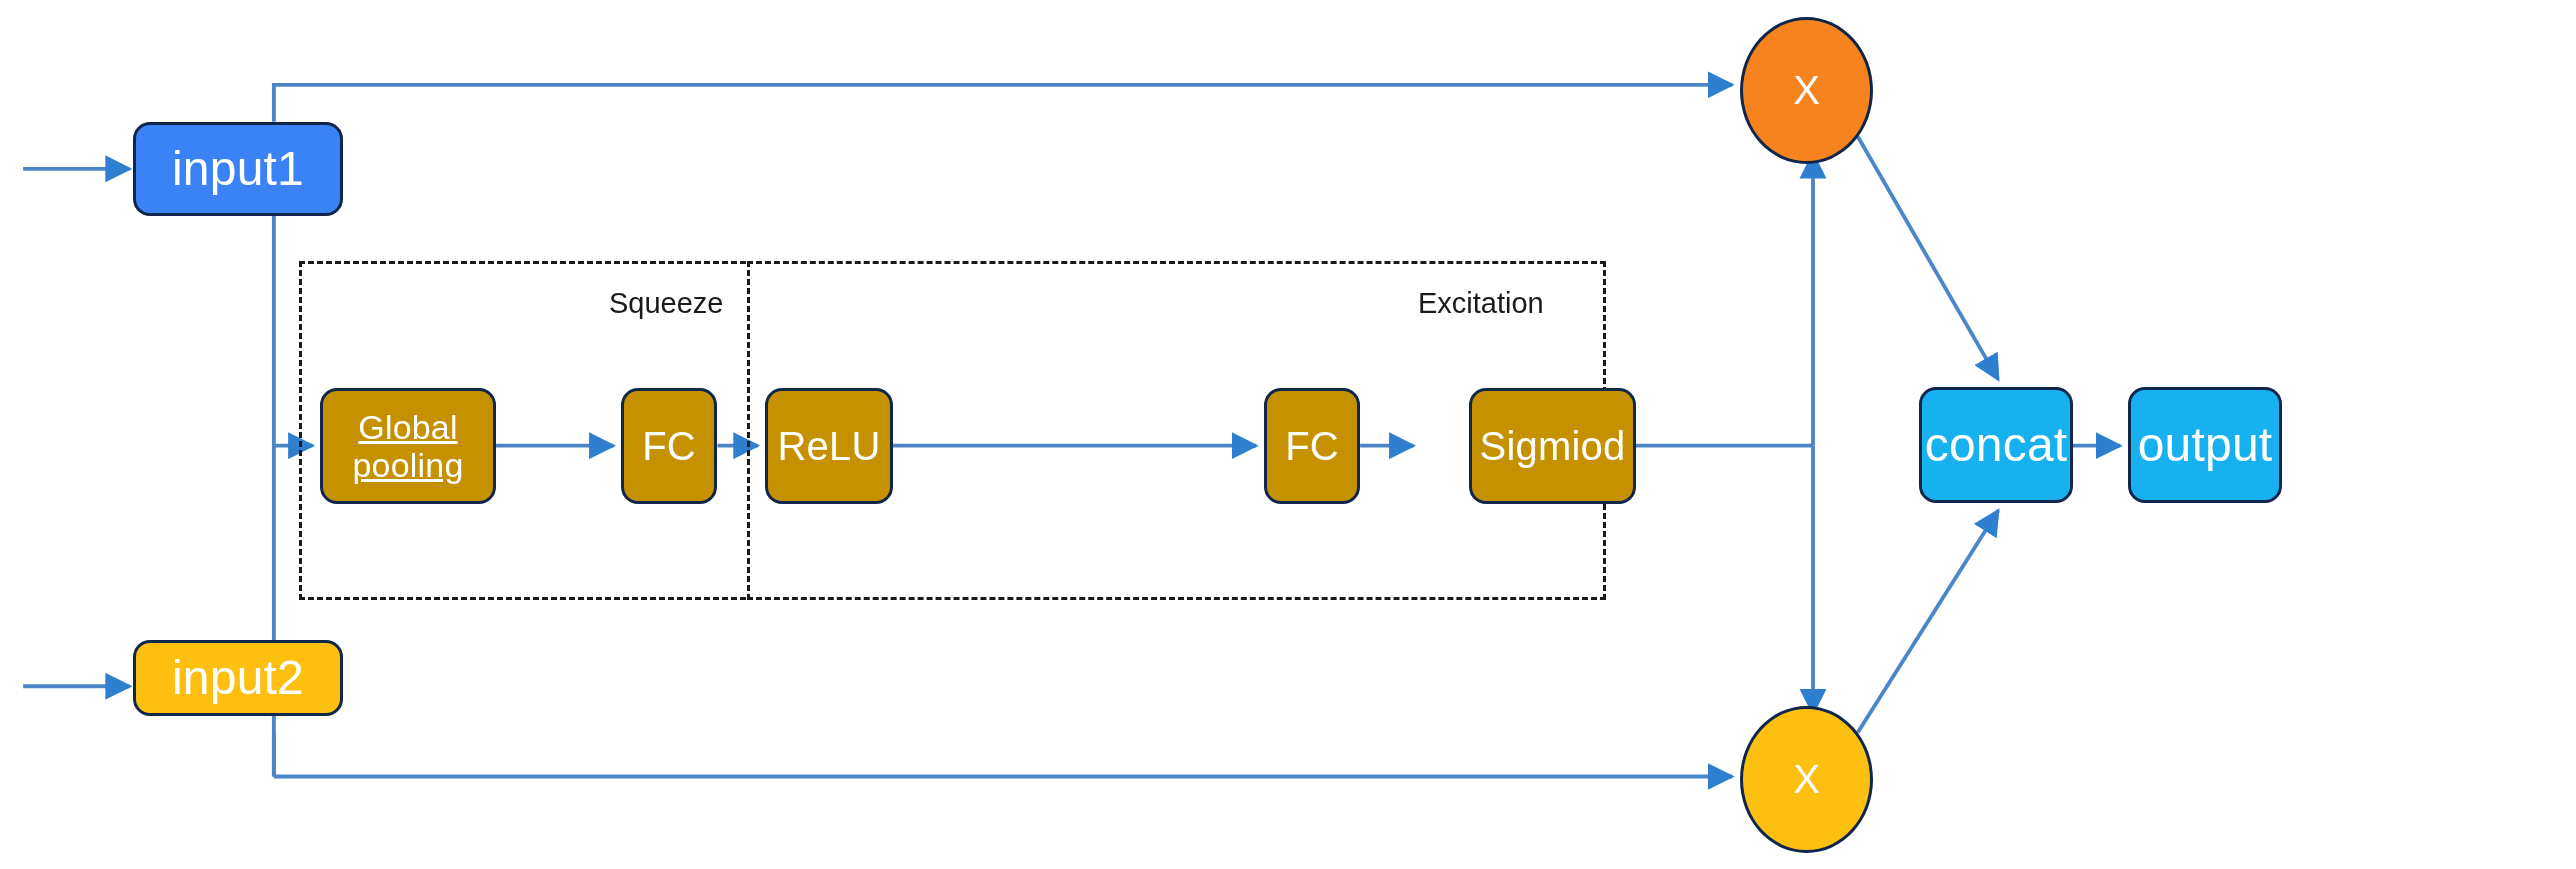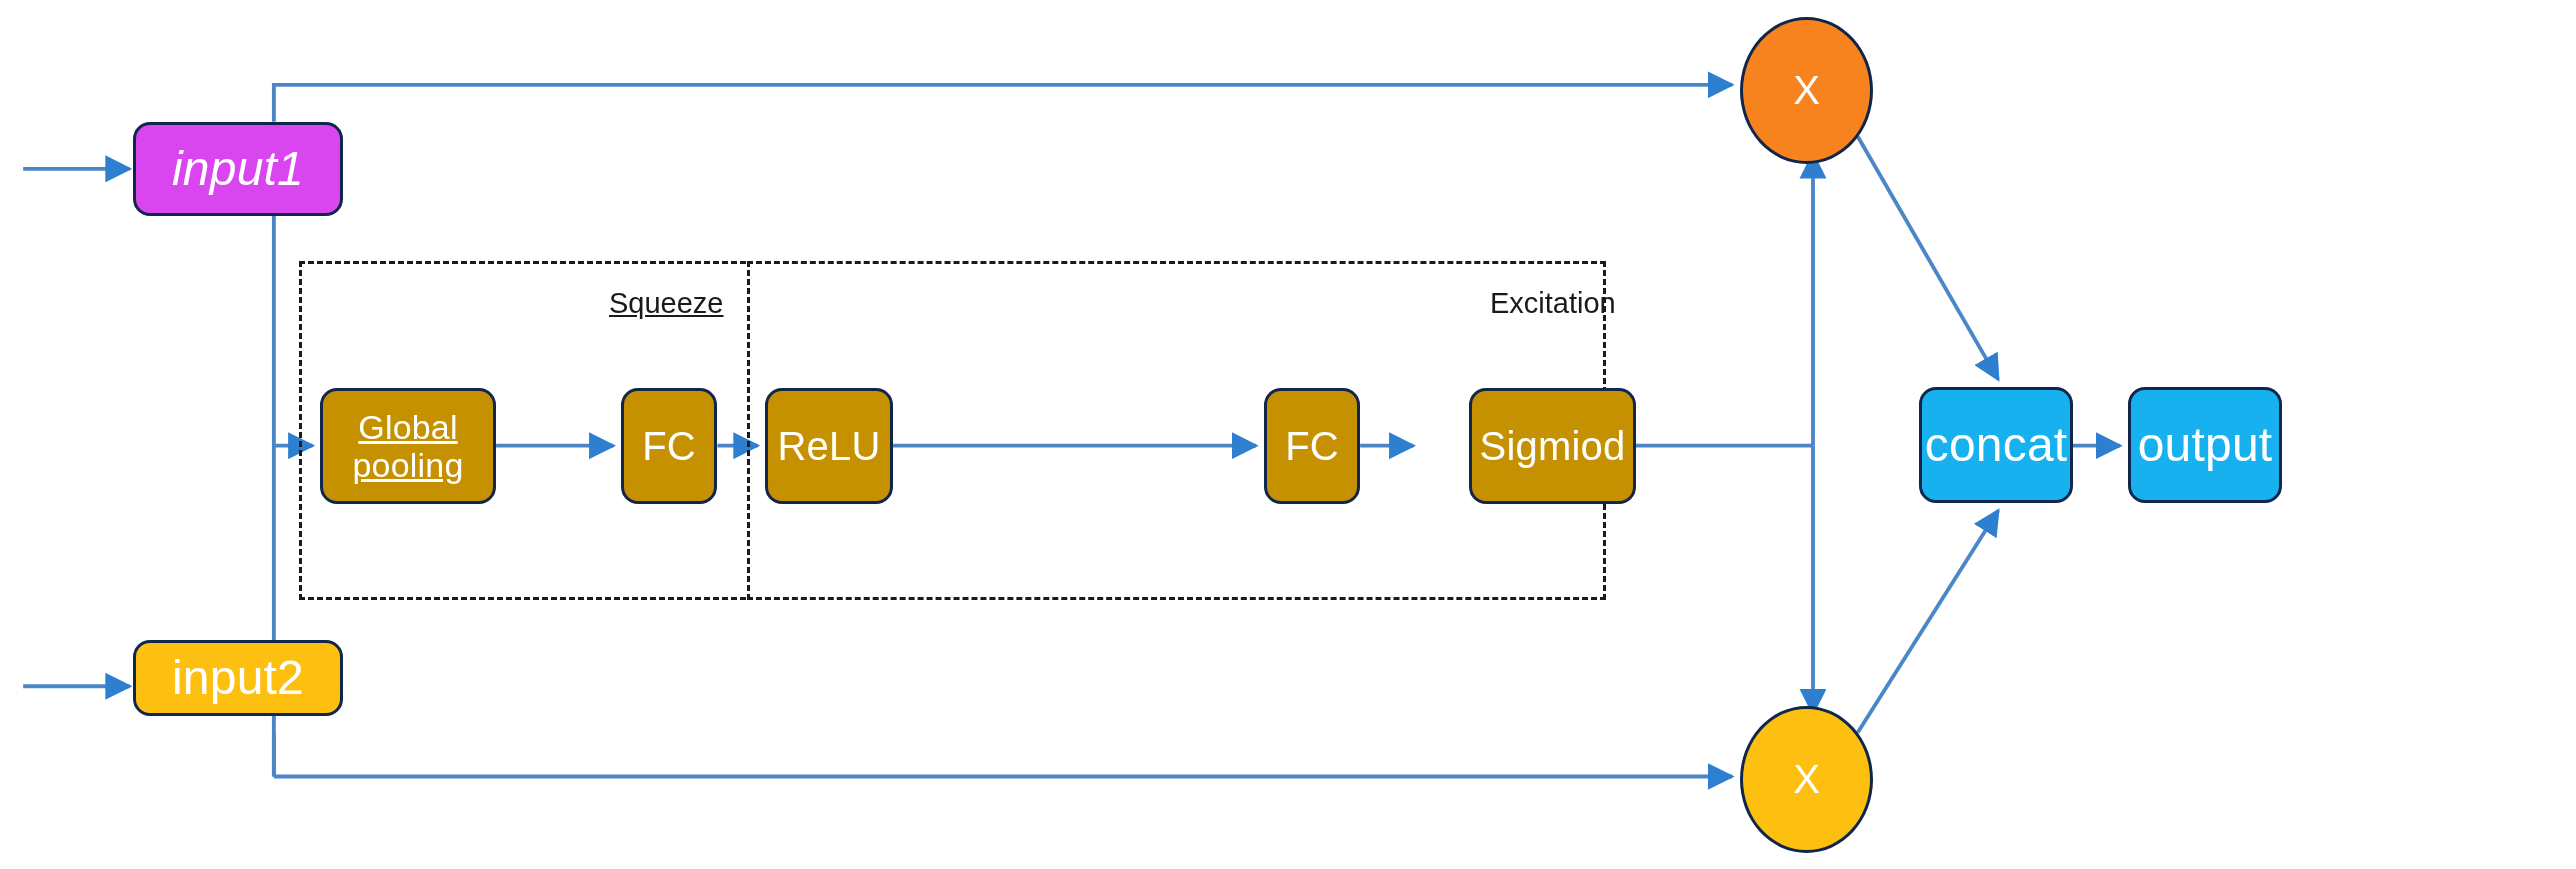--- a/index.html
+++ b/index.html
@@ -31,21 +31,21 @@
     align-items: center;
     justify-content: center;
     text-align: center;
     color: #ffffff;
     border: 3.9px solid #10264b;
     border-radius: 17px;
     line-height: 1.12;
     letter-spacing: 0.2px;
     z-index: 3;
   }
-  .node.orange  { background: #d946ef; font-style: italic; }
+  .node.orange  { background: #3b82f6; }
   .node.yellow  { background: #fdc010; }
   .node.gold    { background: #c69100; }
   .node.blue    { background: #18b1f0; }
 
   .circle {
     position: absolute;
     box-sizing: border-box;
     display: flex;
     align-items: center;
     justify-content: center;
@@ -128,22 +128,22 @@
       <path d="M 2408 950 L 2590 662" marker-end="url(#arrow)"></path>
 
       <path d="M 2687 578 L 2748 578" marker-end="url(#arrow)"></path>
     </g>
   </svg>
 
   <div class="dashbox no-right" style="left:299px; top:261px; width:447px; height:339px;"></div>
   <div class="divider" style="left:747px; top:261px; height:339px;"></div>
   <div class="dashbox no-left" style="left:747px; top:261px; width:859px; height:339px;"></div>
 
-  <div class="group-label" style="left:609px; top:287px;text-decoration:underline;">Squeeze</div>
-  <div class="group-label" style="left:1490px; top:287px;">Excitation</div>
+  <div class="group-label" style="left:609px; top:287px;">Squeeze</div>
+  <div class="group-label" style="left:1418px; top:287px;">Excitation</div>
 
   <div class="node orange t-big" style="left:133px; top:122px; width:210px; height:94px;">input1</div>
 
   <div class="node yellow t-big" style="left:133px; top:640px; width:210px; height:76px;">input2</div>
 
   <div class="node gold t-small" style="left:320px; top:388px; width:176px; height:116px;">
     <span style="display:block;text-decoration:underline;">
       <span style="display:block;">Global</span>
       <span style="display:block;">pooling</span>
     </span>

